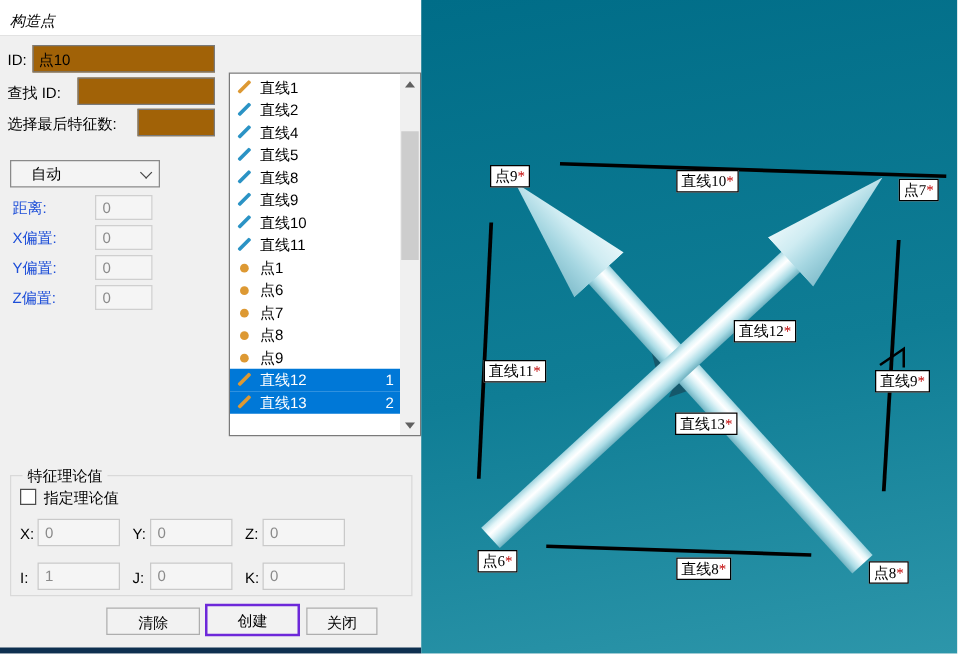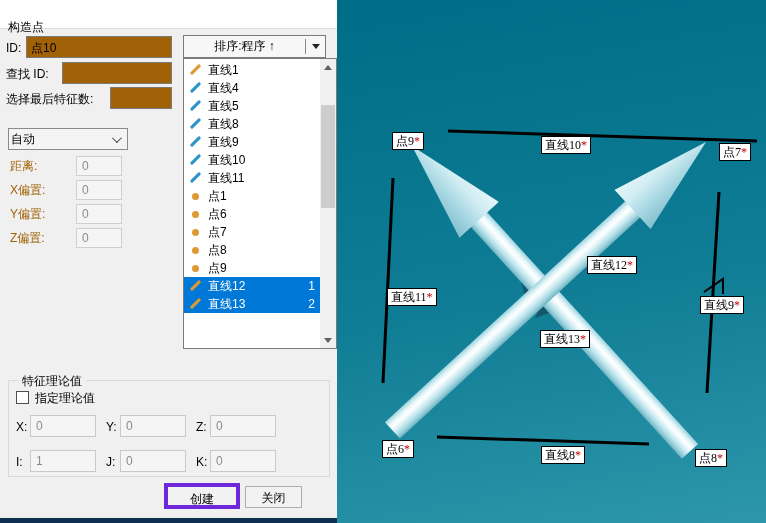--- a/index.html
+++ b/index.html
@@ -8,21 +8,21 @@
     width:766px; height:523px; overflow:hidden;
     font-family:"Liberation Sans","DejaVu Sans",sans-serif;
     font-size:12px; color:#000;
   }
   .app { position:relative; width:766px; height:523px; background:#f0f0f0; overflow:hidden; }
 
   
   .panel { position:absolute; left:0; top:0; width:337px; height:518px; background:#f0f0f0; }
   .panel-title {
     position:absolute; left:0; top:0; width:100%; height:29px;
-    background:#ffffff; border-bottom:1px solid #e2e2e2; padding:19px 0 0 8px;
+    background:#ffffff; border-bottom:1px solid #e2e2e2; padding:9px 0 0 8px;font-style:italic;
   }
   .bottombar { position:absolute; left:0; top:518px; width:337px; height:5px; background:#0e3050; }
 
   .lbl { position:absolute; white-space:nowrap; }
 
   .tb {
     position:absolute; border:1px solid #7a7a7a; background:#a16207;
     padding:3px 4px 0 4px; font-size:12px; overflow:hidden; white-space:nowrap;
   }
 
@@ -62,52 +62,52 @@
   .sb-btn { position:absolute; left:0; width:16px; height:16px; display:flex; align-items:center; justify-content:center; }
   .sb-btn.up { top:0; } .sb-btn.down { bottom:0; }
   .sb-up-glyph { width:0; height:0; border-left:4px solid transparent; border-right:4px solid transparent; border-bottom:5px solid #606060; }
   .sb-down-glyph { width:0; height:0; border-left:4px solid transparent; border-right:4px solid transparent; border-top:5px solid #606060; }
   .sb-thumb { position:absolute; left:1px; right:1px; top:46px; height:103px; background:#cdcdcd; }
 
   
   .modebox {
     position:absolute; left:8px; top:128px; width:120px; height:22px;
     border:1px solid #8a8a8a; background:#f4f4f4; display:flex; align-items:center;
-    padding-left:2px;
+    padding-left:16px;
   }
   .modebox .chev {
     margin-left:auto; margin-right:8px; width:7px; height:7px;
     border-right:1.5px solid #444; border-bottom:1.5px solid #444;
     transform:rotate(45deg) translateY(-2px);
   }
 
   
   .offset-rows { position:absolute; left:10px; top:156px; }
   .offset-row { height:20px; margin-bottom:4px; display:flex; align-items:center; }
-  .offset-row .o-lbl { width:66px; color:#a16207; }
+  .offset-row .o-lbl { width:66px; color:#1d4ed8; }
   .offset-row .o-inp {
     width:46px; height:20px; border:1px solid #cfcfcf; background:#f5f5f5;
     color:#8a8a8a; padding:2px 0 0 5px;
   }
 
   
   .groupbox { position:absolute; left:8px; top:380px; width:322px; height:97px; border:1px solid #d9d9d9; }
   .group-title { position:absolute; left:18px; top:373px; background:#f0f0f0; padding:0 4px; }
   .cb { position:absolute; left:16px; top:391px; width:13px; height:13px; border:1px solid #4d4d4d; background:#fff; }
   .cb-lbl { position:absolute; left:35px; top:390px; }
 
   .fld-lbl { position:absolute; font-weight:bold; font-weight:normal; }
   .fld { position:absolute; width:66px; height:22px; border:1px solid #c9c9c9; background:#f5f5f5; color:#8a8a8a; padding:3px 0 0 5px; }
 
   
   .btn {
     position:absolute; height:22px; border:1px solid #aeaeae; background:#f2f2f2;
     text-align:center; padding-top:3px;
   }
-  .btn.primary { border:4px solid #6d28d9; height:26px; padding-top:4px; }
+  .btn.primary { border:2px solid #6d28d9; height:26px; padding-top:4px; }
 
   
   .viewport {
     position:absolute; left:337px; top:0; width:429px; height:523px; overflow:hidden;
     background:linear-gradient(170deg, #006d88 0%, #0f7d95 55%, #2d96aa 100%);
     font-family:Liberation Serif, serif;
   }
   .scene-svg { position:absolute; left:0; top:0; z-index:1; }
 
   .cone, .shaft { position:absolute; transform-origin:0 50%; }
@@ -141,40 +141,38 @@
 
 <div class="app">
 
   <div class="panel">
 
     <div class="panel-title">构造点</div>
 
     <div class="lbl" style="left:6px; top:41px;">ID:</div>
     <div class="tb" style="left:26px; top:36px; width:146px; height:22px;">点10</div>
 
-    <div class="sortbox">
-      <span class="sort-text">排序:程序 ↑</span>
-      <span class="sep"></span>
-      <span class="dd">
-          <span class="tri-down"></span>
-        </span>
-    </div>
 
     <div class="lbl" style="left:6px; top:66px;">查找 ID:</div>
     <div class="tb" style="left:62px; top:62px; width:110px; height:22px;"></div>
 
     <div class="lbl" style="left:6px; top:91px;">选择最后特征数:</div>
     <div class="tb" style="left:110px; top:87px; width:62px; height:22px;"></div>
 
     <div class="listbox">
       <div class="list-rows">
 
       <div class="list-row">
             <span class="li-icon line-orange"></span>
             <span class="li-label">直线1</span>
+            <span class="li-order"></span>
+          </div>
+          <div class="list-row">
+            <span class="li-icon line-blue"></span>
+            <span class="li-label">直线2</span>
             <span class="li-order"></span>
           </div>
           <div class="list-row">
             <span class="li-icon line-blue"></span>
             <span class="li-label">直线4</span>
             <span class="li-order"></span>
           </div>
           <div class="list-row">
             <span class="li-icon line-blue"></span>
             <span class="li-label">直线5</span>
@@ -284,20 +282,21 @@
     <div class="fld-lbl" style="left:196px; top:420px;">Z:</div>
     <div class="fld" style="left:210px; top:415px;">0</div>
 
     <div class="fld-lbl" style="left:16px; top:455px;">I:</div>
     <div class="fld" style="left:30px; top:450px;">1</div>
     <div class="fld-lbl" style="left:106px; top:455px;">J:</div>
     <div class="fld" style="left:120px; top:450px;">0</div>
     <div class="fld-lbl" style="left:196px; top:455px;">K:</div>
     <div class="fld" style="left:210px; top:450px;">0</div>
 
+    <div class="btn" style="left:85px; top:486px; width:75px;">清除</div>
     <div class="btn primary" style="left:164px; top:483px; width:76px;">创建</div>
     <div class="btn" style="left:245px; top:486px; width:57px;">关闭</div>
   </div>
 
   <div class="bottombar"></div>
 
   <div class="viewport">
 
     <svg class="scene-svg" width="429" height="523" viewBox="0 0 429 523">
       <line x1="111" y1="131" x2="420" y2="141" stroke="#000" stroke-width="3"></line>

